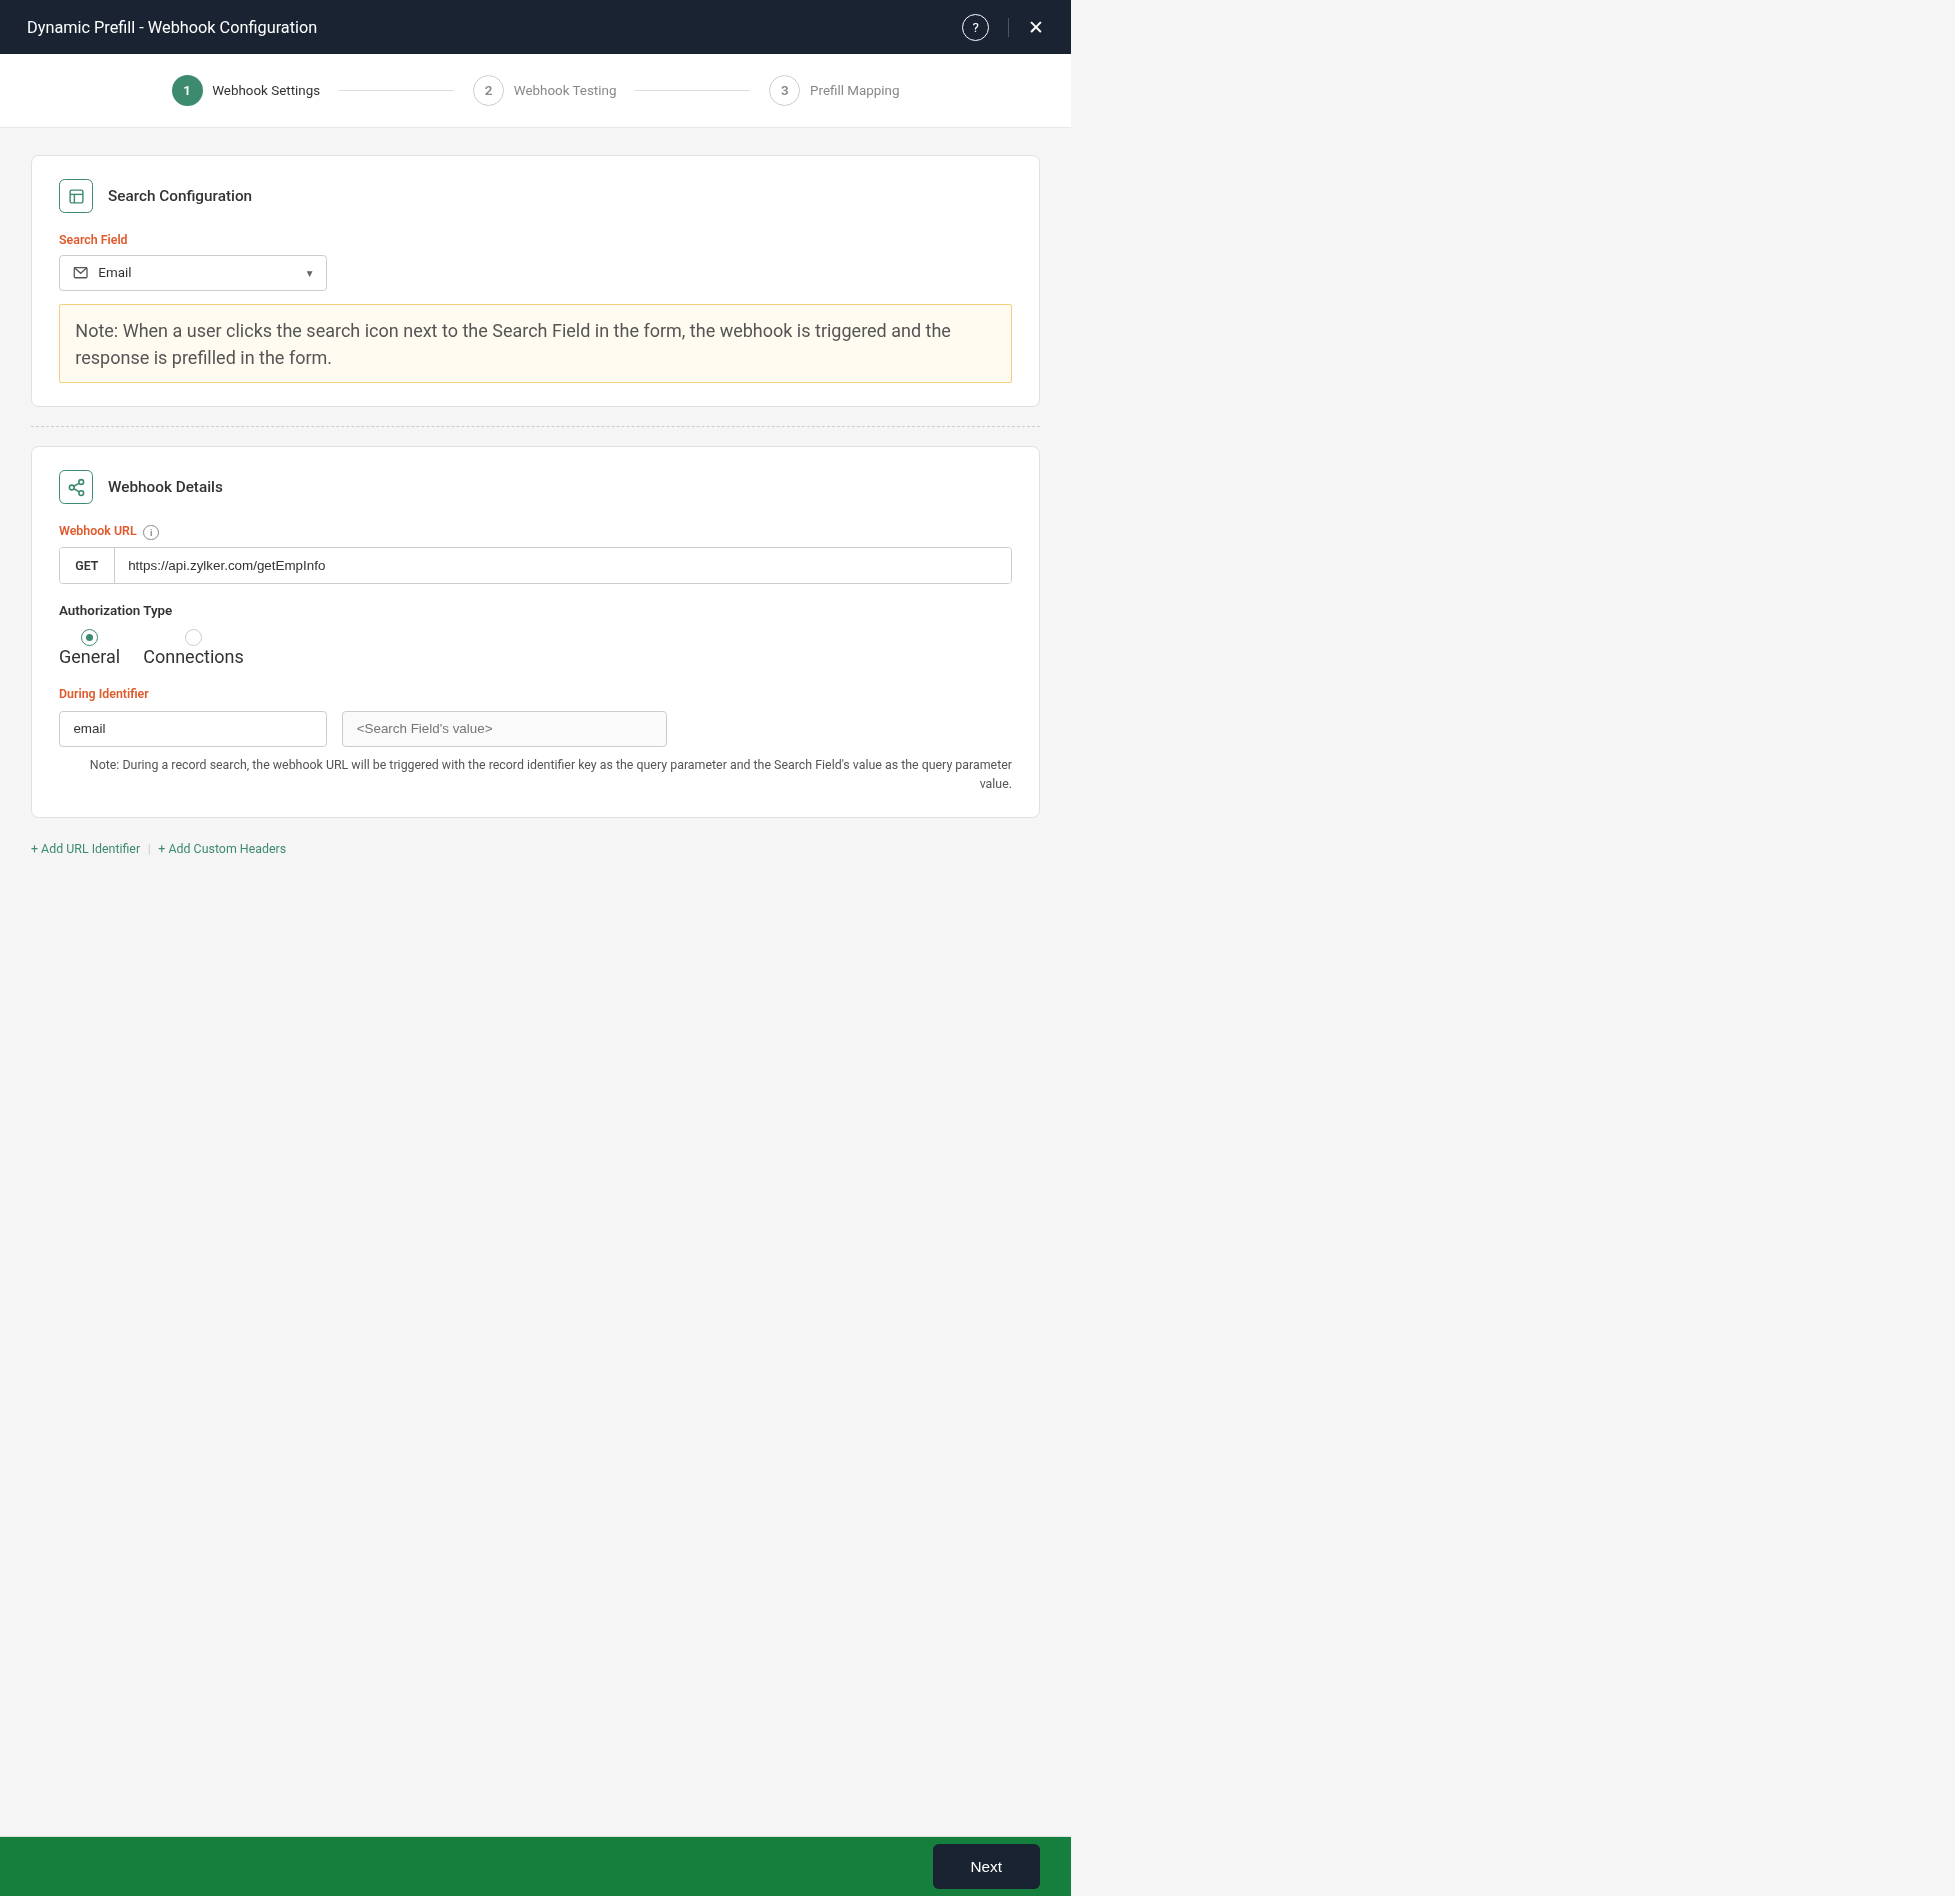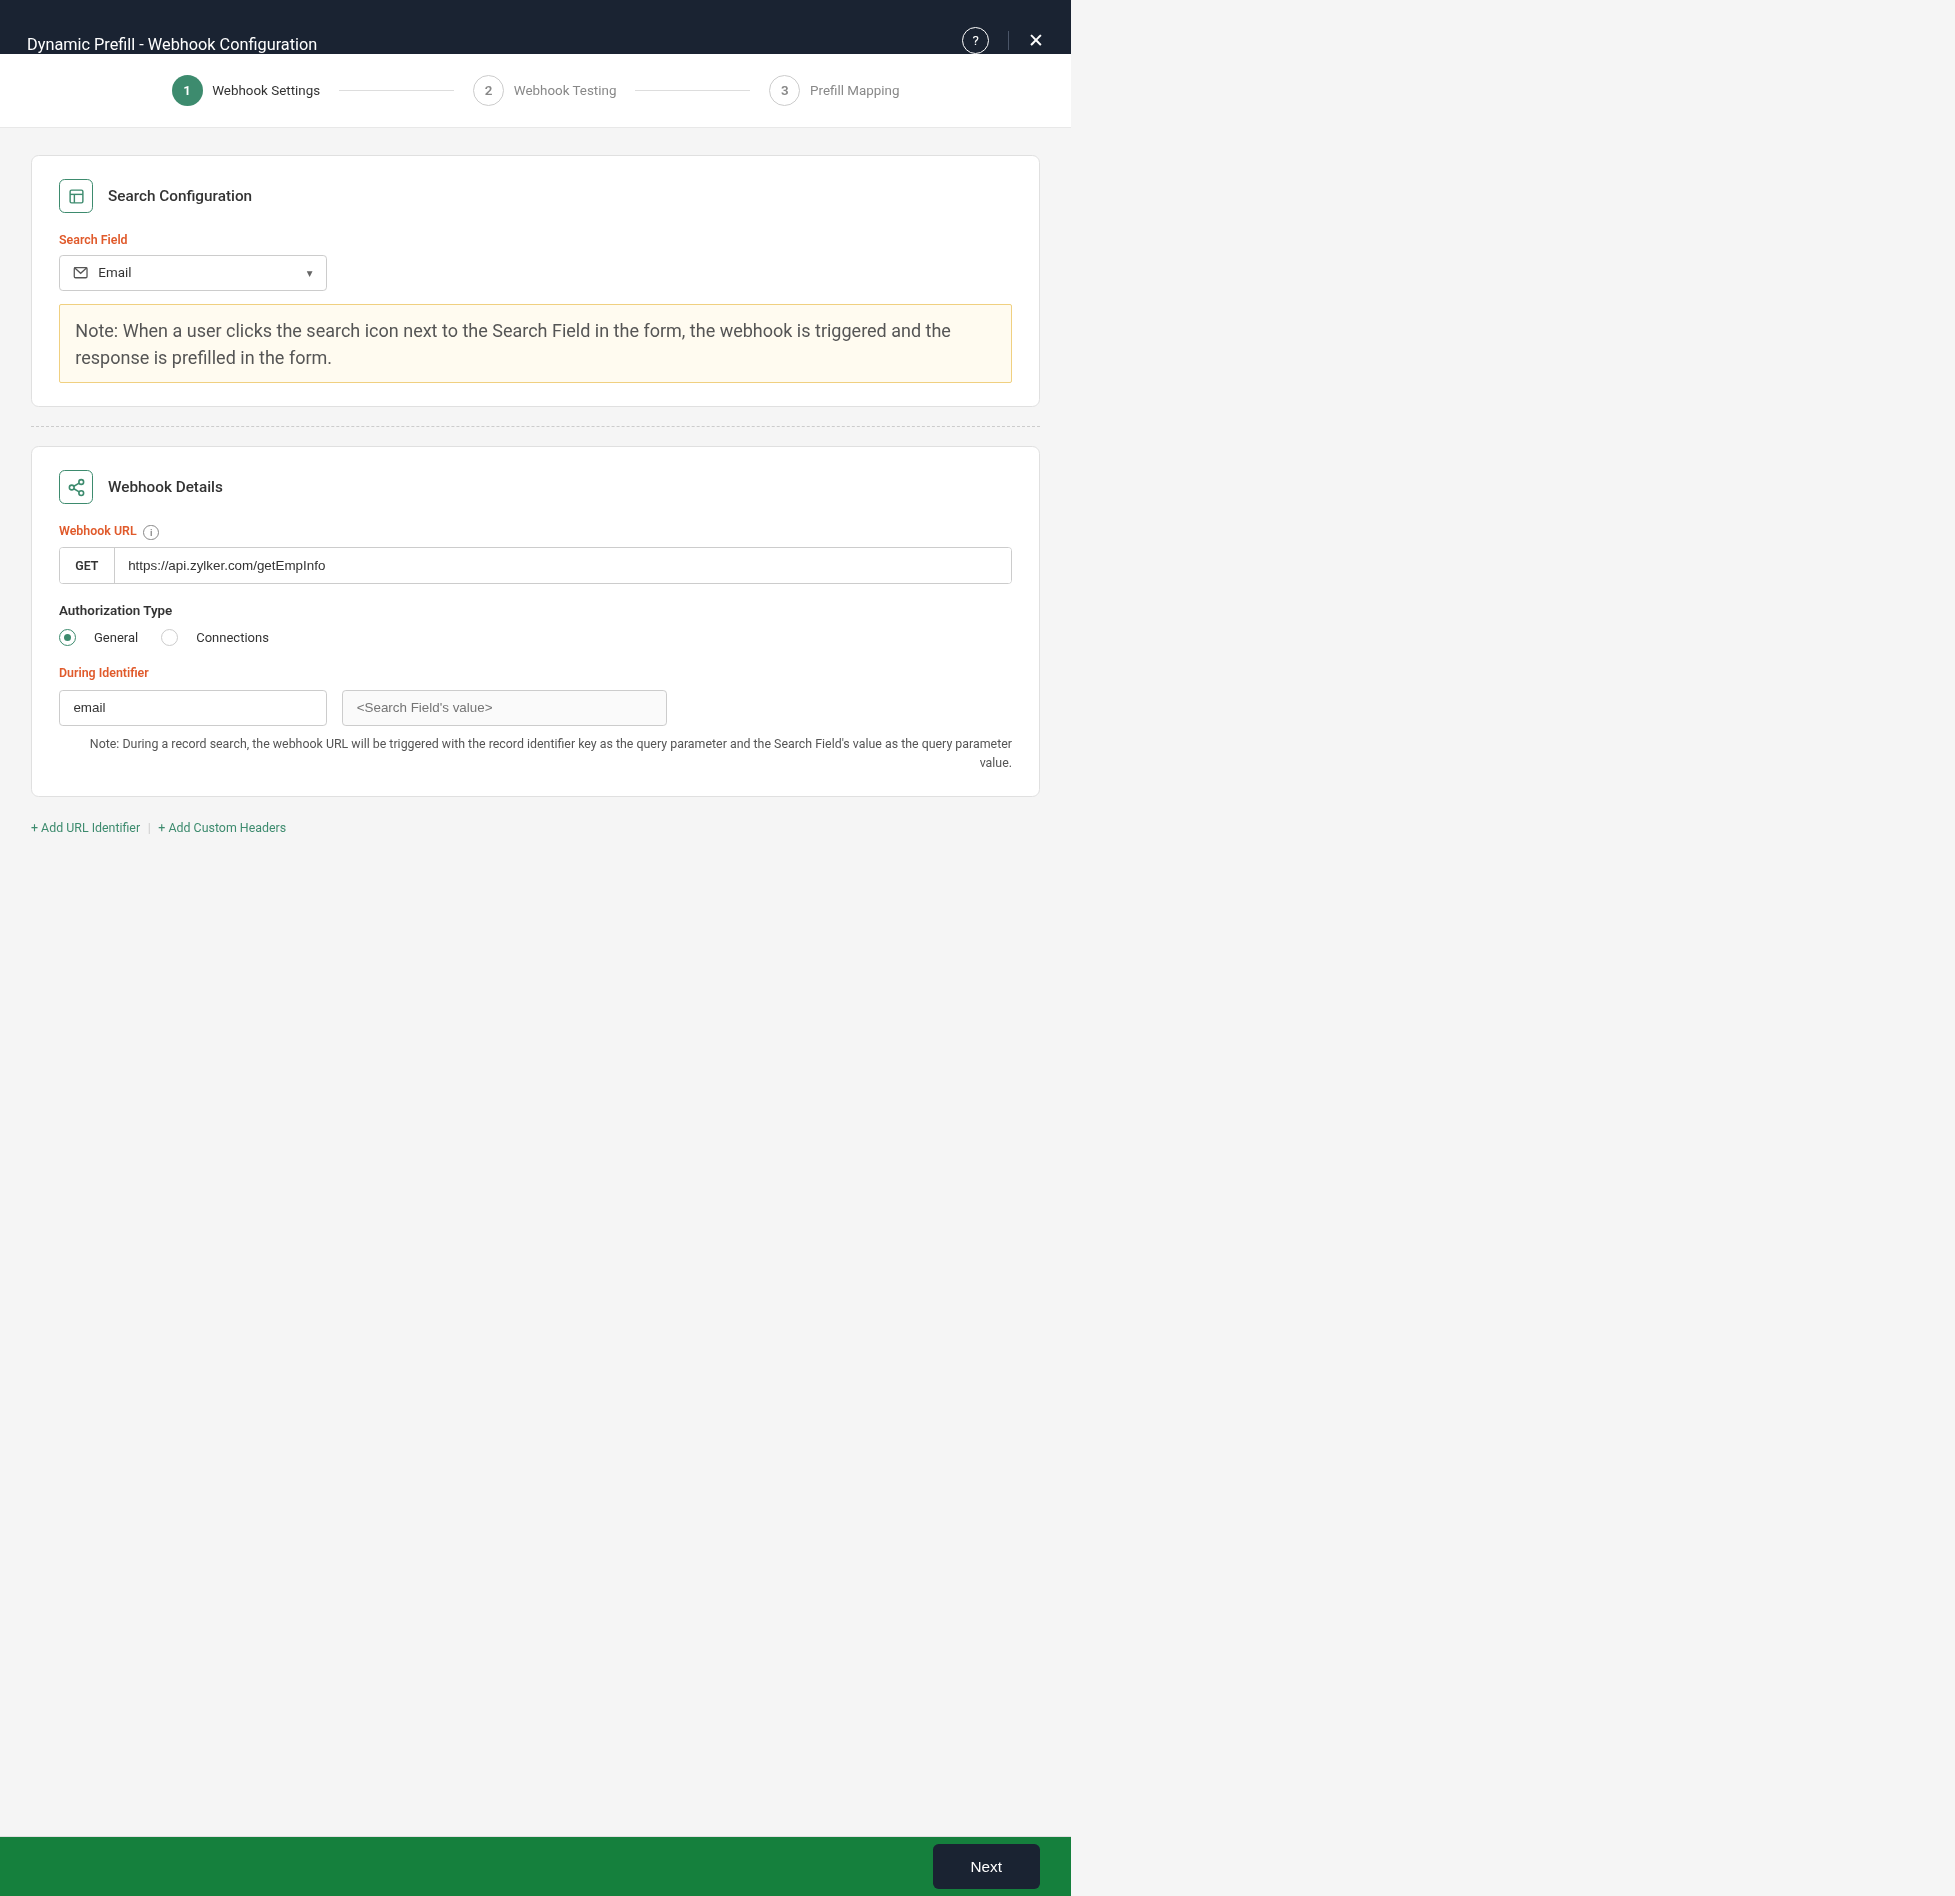--- a/index.html
+++ b/index.html
@@ -10,21 +10,21 @@
       width: 1071px;
       min-height: 979px;
       overflow-x: hidden;
     }
 
     
     .header {
       background: #1a2332;
       color: #fff;
       display: flex;
-      align-items: flex-end;
+      align-items: center;
       justify-content: space-between;
       padding: 0 27px;
       height: 54px;
     }
     .header-title {
       font-size: 16.3px;
       font-weight: 400;
       color: #fff;
     }
     .header-actions {
@@ -227,24 +227,25 @@
       margin-bottom: 11.5px;
     }
     .radio-group {
       display: flex;
       gap: 23px;
       align-items: center;
     }
     .radio-option {
       display: flex;
       align-items: center;
-      gap: 18px;
-      font-size: 13px;
-      color: #333;
-      cursor: pointer;
+      gap: 0;
+      font-size: 18px;
+      color: #333;
+      cursor: pointer;
+      flex-direction: column;
     }
     .radio-circle {
       width: 17px;
       height: 17px;
       border-radius: 50%;
       border: 1.9px solid #ccc;
       display: flex;
       align-items: center;
       justify-content: center;
     }

